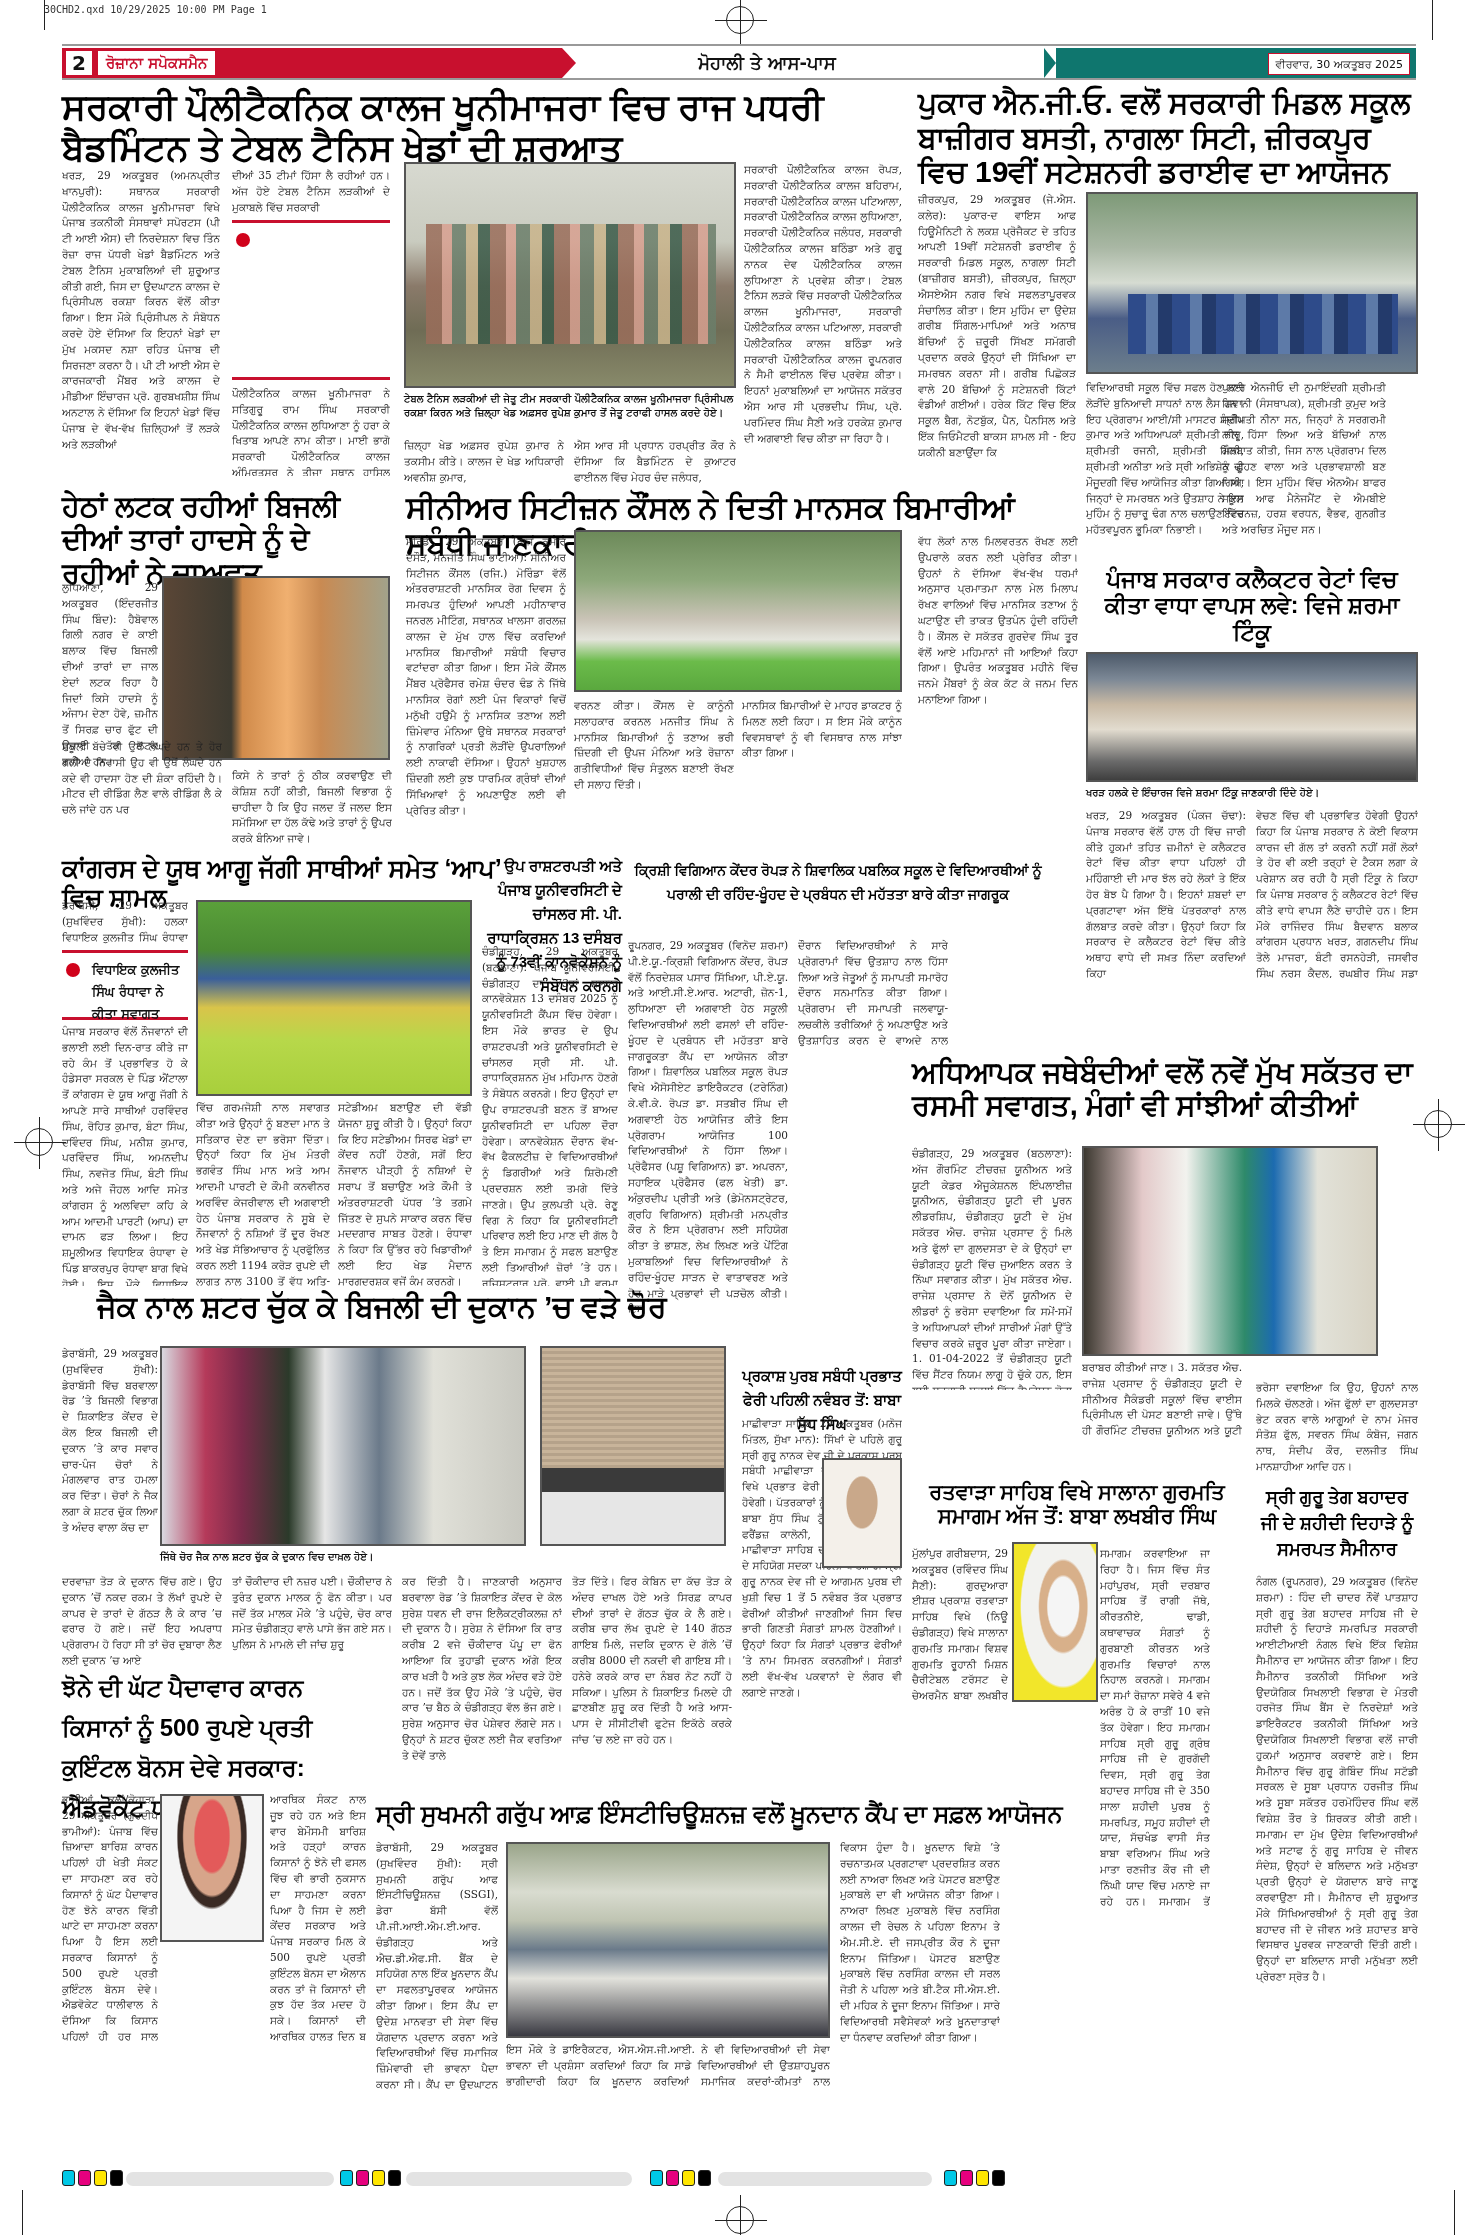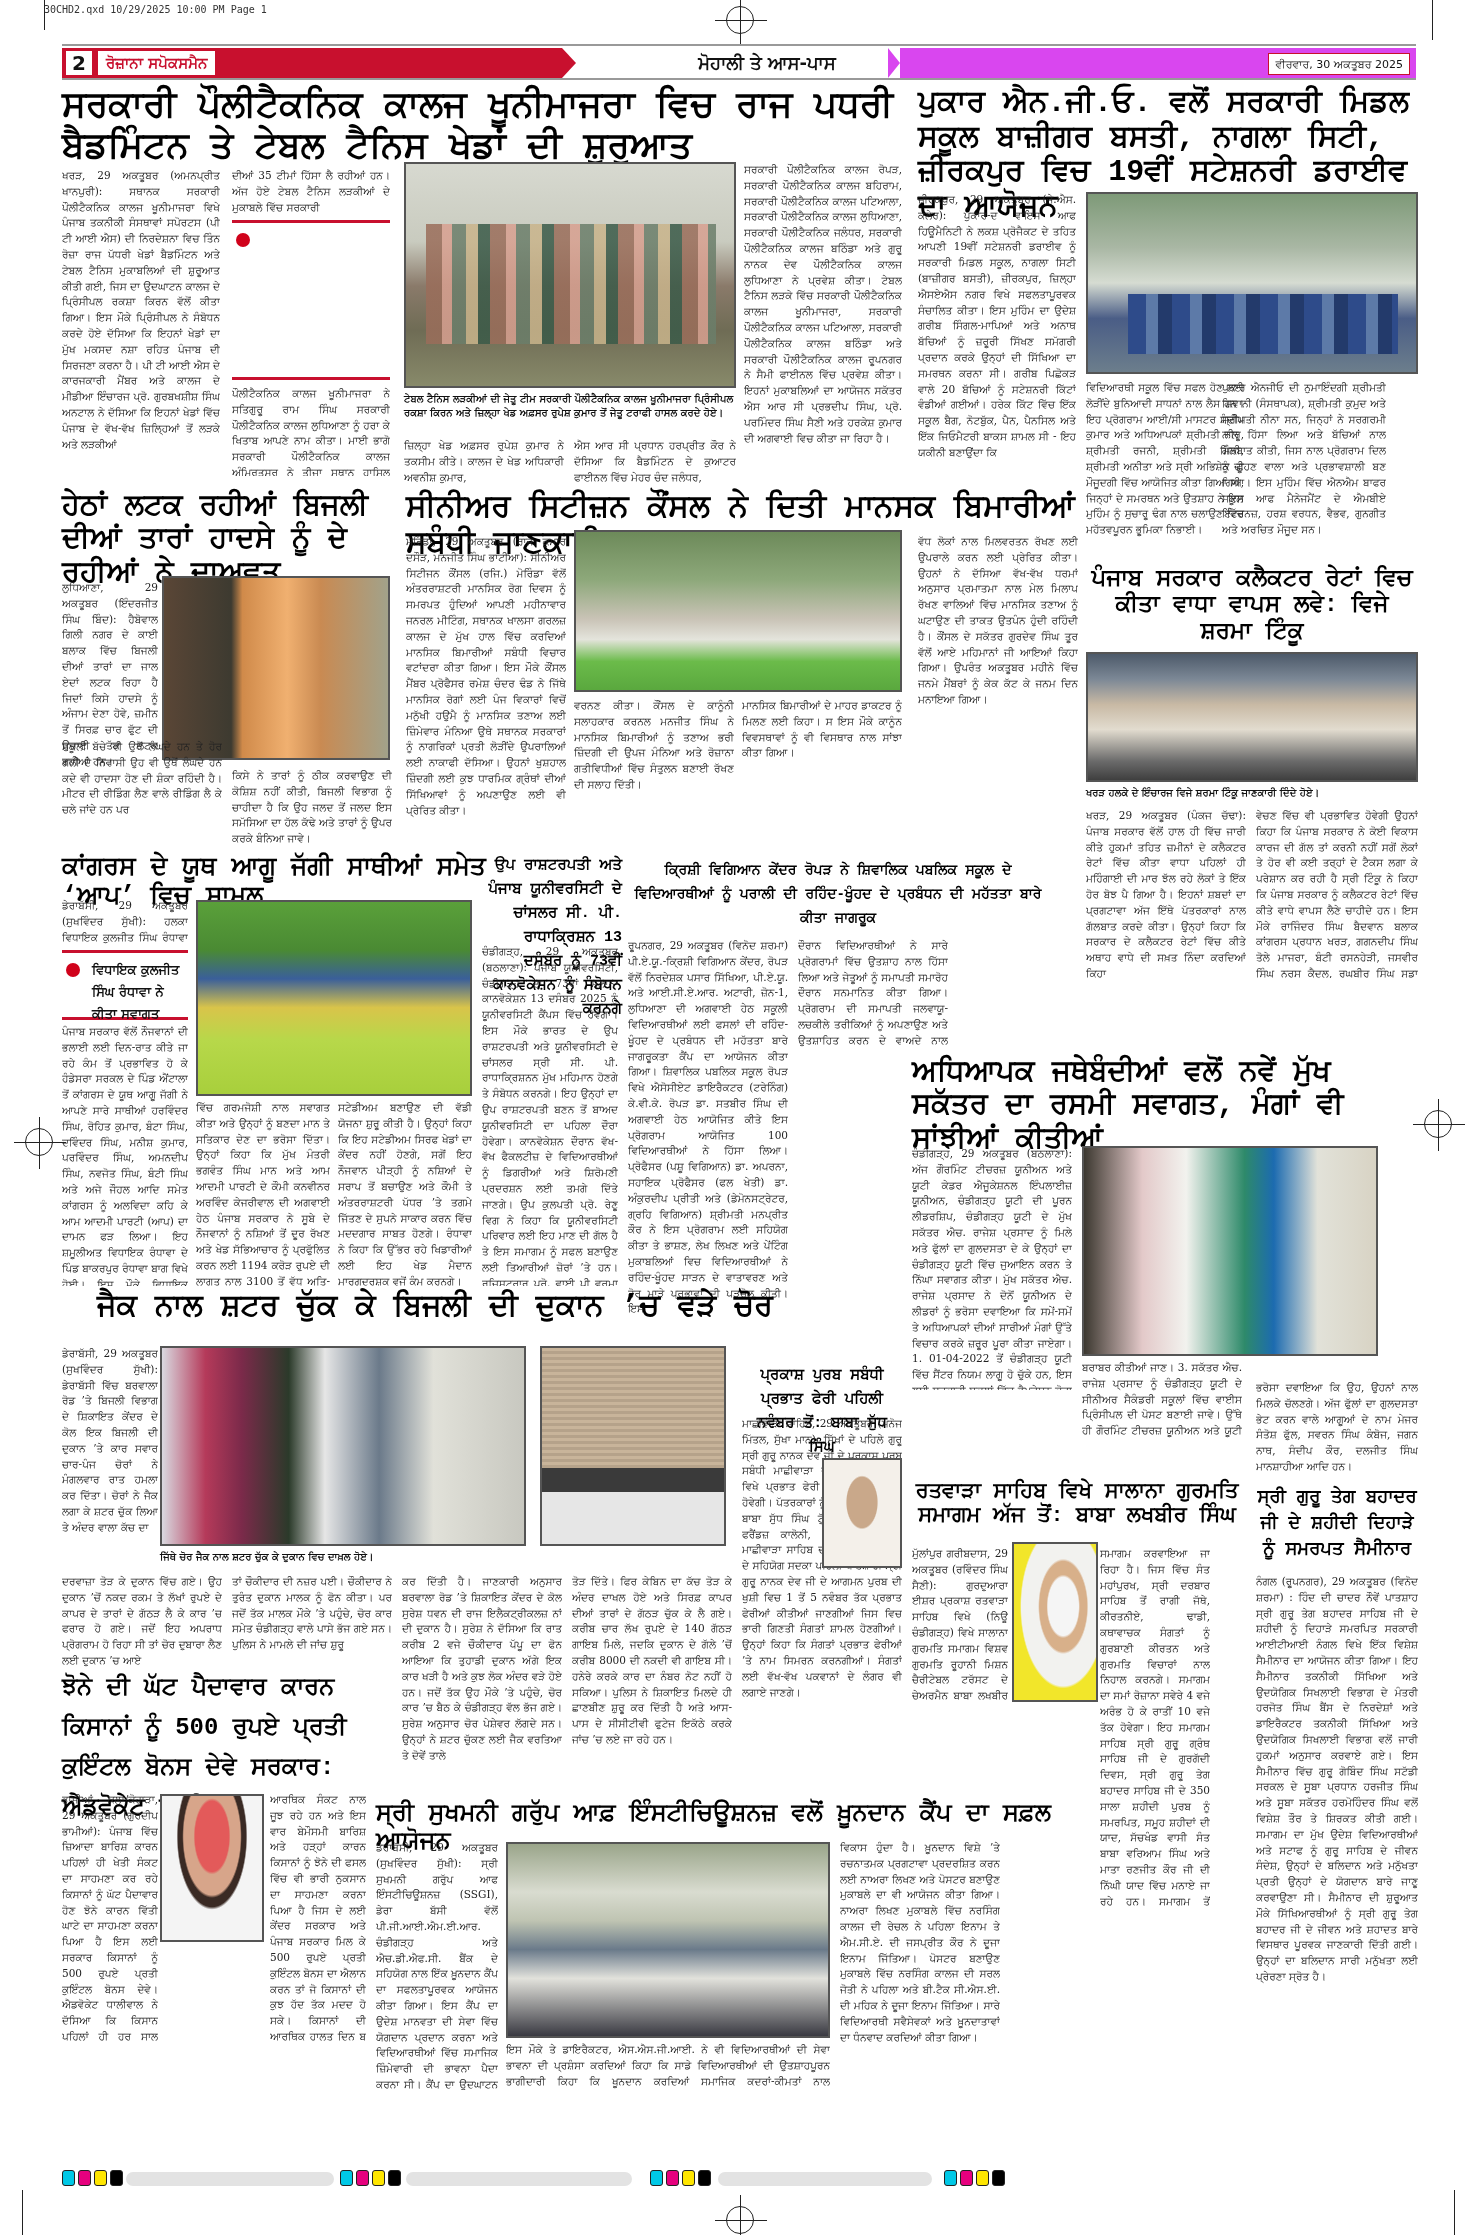--- a/index.html
+++ b/index.html
@@ -5,28 +5,28 @@
   * { box-sizing: border-box; margin: 0; padding: 0; }
   body { width: 1476px; height: 2235px; background: #fff; font-family: "DejaVu Sans", sans-serif; color: #111; position: relative; overflow: hidden; }
   .abs { position: absolute; }
   .slug { left: 44px; top: 4px; font-family: "DejaVu Sans Mono", monospace; font-size: 10px; color: #333; }
   .reg { width: 28px; height: 28px; border: 1px solid #222; border-radius: 50%; }
   .reg::before { content: ""; position: absolute; left: -12px; top: 13px; width: 52px; border-top: 1px solid #222; }
   .reg::after { content: ""; position: absolute; top: -12px; left: 13px; height: 52px; border-left: 1px solid #222; }
   .trim { border-left: 1px solid #222; }
   .header { left: 62px; top: 44px; width: 1354px; height: 36px; background: #fff; border-top: 2px solid #999; border-bottom: 2px solid #999; }
   .hdr-left { left: 0; top: 2px; width: 500px; height: 30px; background: #c8102e; }
-  .hdr-right { right: 0; top: 2px; width: 528px; height: 30px; background: #d946ef; }
+  .hdr-right { right: 0; top: 2px; width: 372px; height: 30px; background: #0f766e; }
   .hdr-left::after { content: ""; position: absolute; right: -14px; top: 0; border-top: 15px solid transparent; border-bottom: 15px solid transparent; border-left: 14px solid #c8102e; }
   .hdr-right::before { content: ""; position: absolute; left: 0; top: 0; border-top: 15px solid #fff; border-bottom: 15px solid #fff; border-left: 12px solid transparent; }
   .pnum { left: 4px; top: 3px; width: 26px; height: 24px; background: #fff; font: bold 20px "DejaVu Sans", sans-serif; text-align: center; line-height: 24px; }
   .mast { left: 36px; top: 3px; height: 24px; padding: 0 8px; background: #fff; font: bold 15px "DejaVu Sans", sans-serif; line-height: 24px; color: #c8102e; }
   .section { left: 540px; top: 2px; width: 330px; text-align: center; font: bold 18px "DejaVu Sans", sans-serif; line-height: 30px; }
   .date { right: 6px; top: 5px; height: 22px; padding: 0 6px; background: #fff; font-size: 11px; line-height: 22px; border: 1px solid #c8102e; }
-  .hl { font-family: Liberation Mono, monospace; font-weight: bold; color: #000; line-height: 1.15; }
+  .hl { font-family: Liberation Sans, sans-serif; font-weight: bold; color: #000; line-height: 1.15; }
   .hl-xl { font-size: 36px; }
   .hl-l { font-size: 30px; }
   .hl-m { font-size: 22px; }
   .hl-s { font-size: 16px; }
   .col { font-family: "DejaVu Serif", serif; font-size: 10.5px; line-height: 15.8px; text-align: justify; color: #222; overflow: hidden; }
   .photo { border: 2px solid #555; overflow: hidden; }
   .cap { font-size: 10px; line-height: 14px; font-weight: bold; color: #111; }
   .pull { font: bold 15px "DejaVu Sans", sans-serif; line-height: 26px; border-top: 3px solid #c8102e; border-bottom: 3px solid #c8102e; padding: 6px 4px 6px 30px; }
   .pull .dot { position: absolute; left: 4px; top: 10px; width: 14px; height: 14px; border-radius: 50%; background: #d0021b; }
   .cmyk { display: flex; gap: 3px; }

